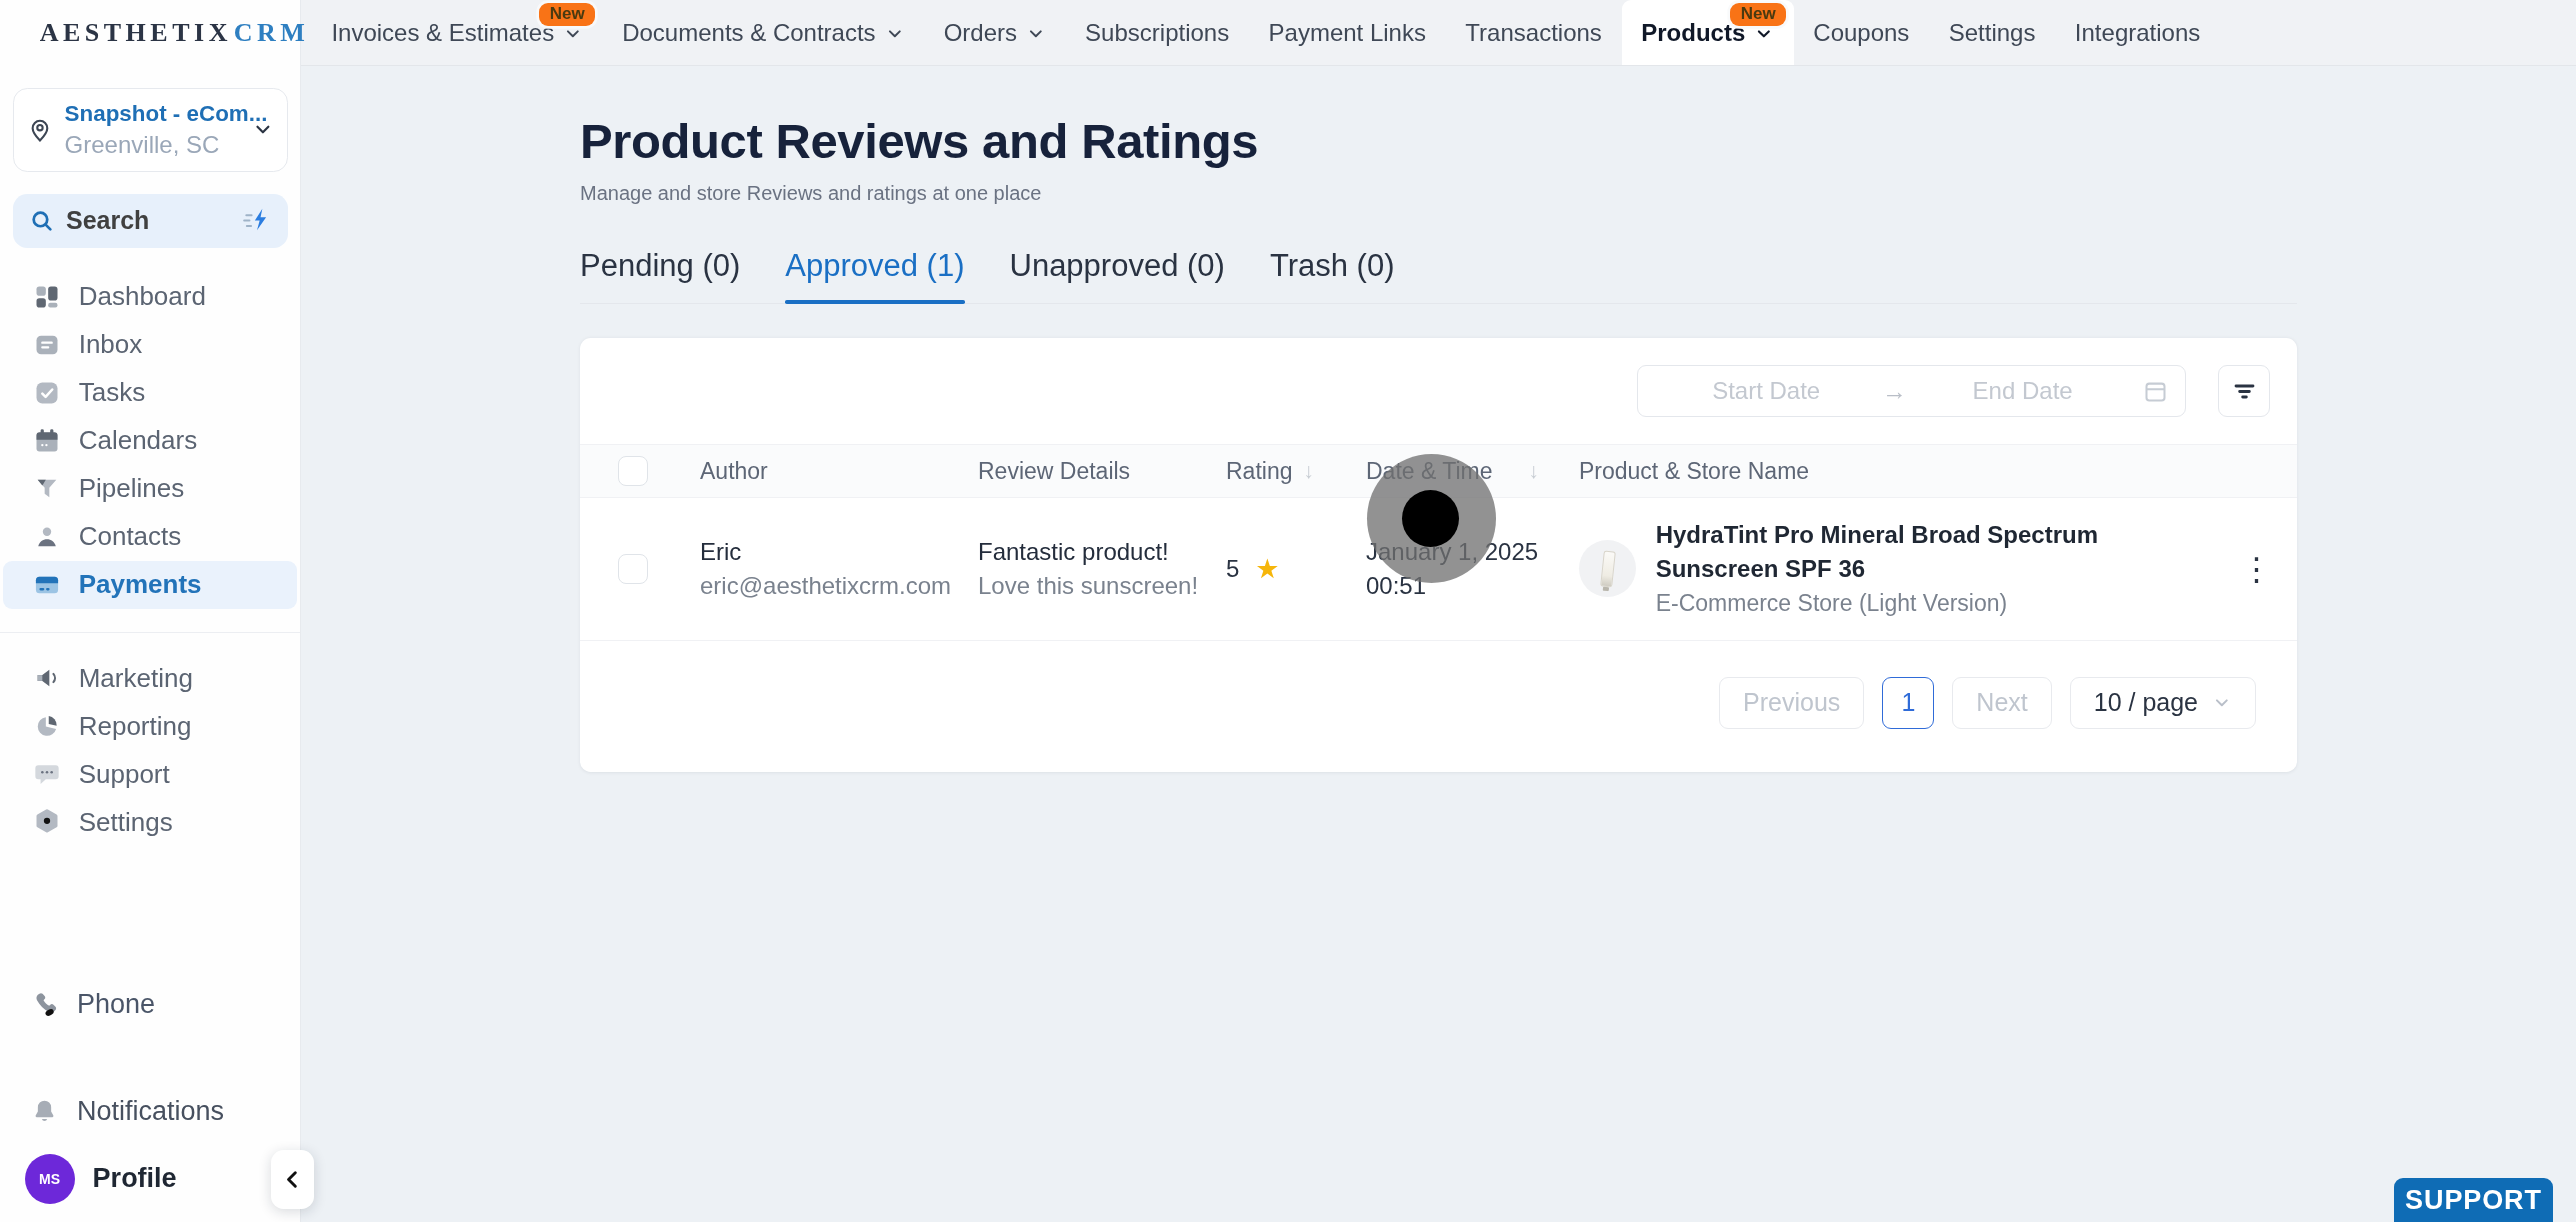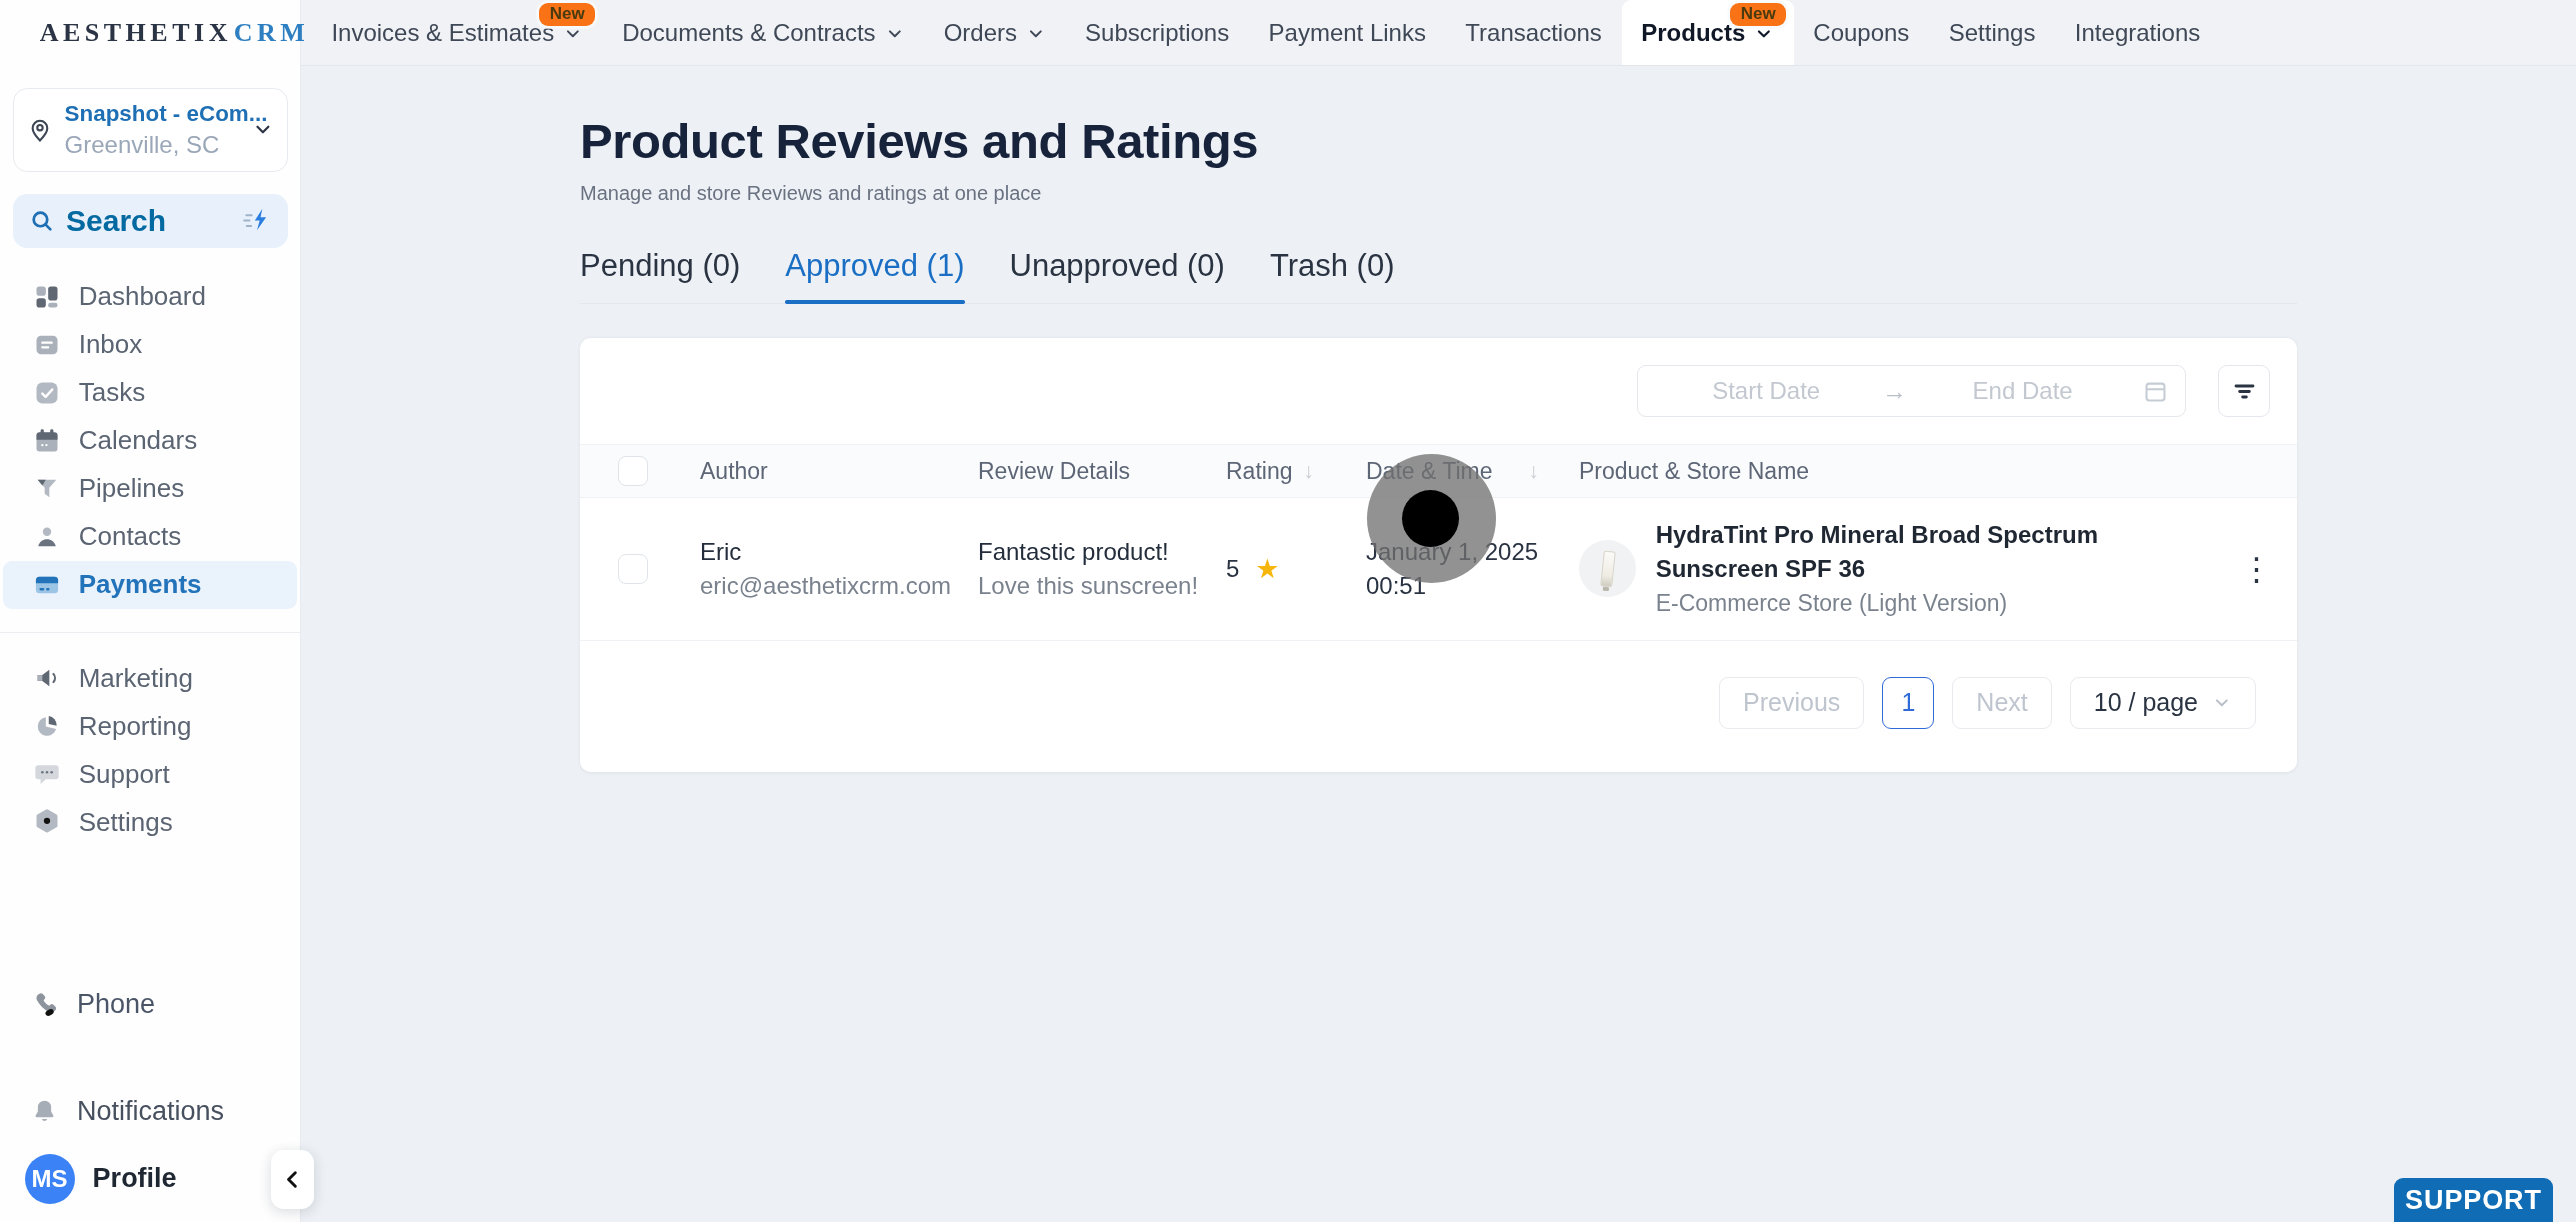--- a/index.html
+++ b/index.html
@@ -18,40 +18,40 @@
 
   .location-card { margin: 21.5px 12.5px 0; border: 0.9px solid #e6e9ee; border-radius: 14.3px;
                    padding: 12.5px 12.5px; display: flex; align-items: center; gap: 10.7px; background: #fff; cursor: pointer; }
   .loc-texts { display: flex; flex-direction: column; gap: 3.6px; min-width: 0; justify-content: center; }
   .loc-name { font-size: 22.4px; font-weight: 700; color: #1f6fb5; white-space: nowrap; }
   .loc-city { font-size: 24px; color: #9aa7b8; }
   .loc-chevron { margin-left: auto; width: 25px; height: 25px; color: #2b3443; }
 
   .search-pill { margin: 21.5px 12.5px 0; background: #e7f0fb; border-radius: 14.3px; height: 54px;
                  display: flex; align-items: center; padding: 0 16px; gap: 12.5px; cursor: pointer; }
-  .search-pill .label { font-size: 30px; font-weight: 600; color: #0369a1; }
+  .search-pill .label { font-size: 25px; font-weight: 600; color: #404040; }
   .bolt-wrap { margin-left: auto; }
 
   .menu { margin-top: 25px; list-style: none; }
   .menu li { height: 48px; margin: 0 2.7px; display: flex; align-items: center; gap: 18px;
              padding-left: 30px; font-size: 26px; font-weight: 500; color: #5b6472;
              border-radius: 9px; cursor: pointer; }
   .menu li svg { width: 28px; height: 28px; flex: none; }
   .menu li.active { background: #eaf2fc; color: #2273b9; font-weight: 600; }
   .side-divider { border: none; border-top: 0.9px solid #eceef2; margin: 23px 0 21.5px; }
 
   .side-bottom { margin-top: auto; padding-bottom: 16px; }
   .side-bottom .row { height: 48px; display: flex; align-items: center; gap: 18px;
                       padding-left: 30px; font-size: 27px; color: #47505f; cursor: pointer; }
   .side-bottom .row svg { width: 29px; height: 29px; flex: none; }
   .row.phone { margin-bottom: 59px; color: #4a5568; }
   .row.notifications { margin-bottom: 14.3px; }
   .row.profile { height: 57px; font-weight: 700; color: #1f2733; }
-  .avatar { width: 50px; height: 50px; border-radius: 50%; background: #3b82f6; color: #fff;
-            display: flex; align-items: center; justify-content: center; font-size: 24px; font-weight: 700;
+  .avatar { width: 50px; height: 50px; border-radius: 50%; background: #6d28d9; color: #fff;
+            display: flex; align-items: center; justify-content: center; font-size: 14px; font-weight: 700;
             margin-left: -5.4px; }
 
   .collapse-btn { position: absolute; left: 271px; top: 1150px; width: 43px; height: 59px;
                   background: #fff; border-radius: 12.5px; box-shadow: 0 2.7px 12.5px rgba(20,30,50,.16);
                   display: flex; align-items: center; justify-content: center; z-index: 6; cursor: pointer; }
   .collapse-btn svg { width: 27px; height: 27px; }
 
   
   .main { flex: 1; display: flex; flex-direction: column; position: relative; background: #edf1f5; }
 

